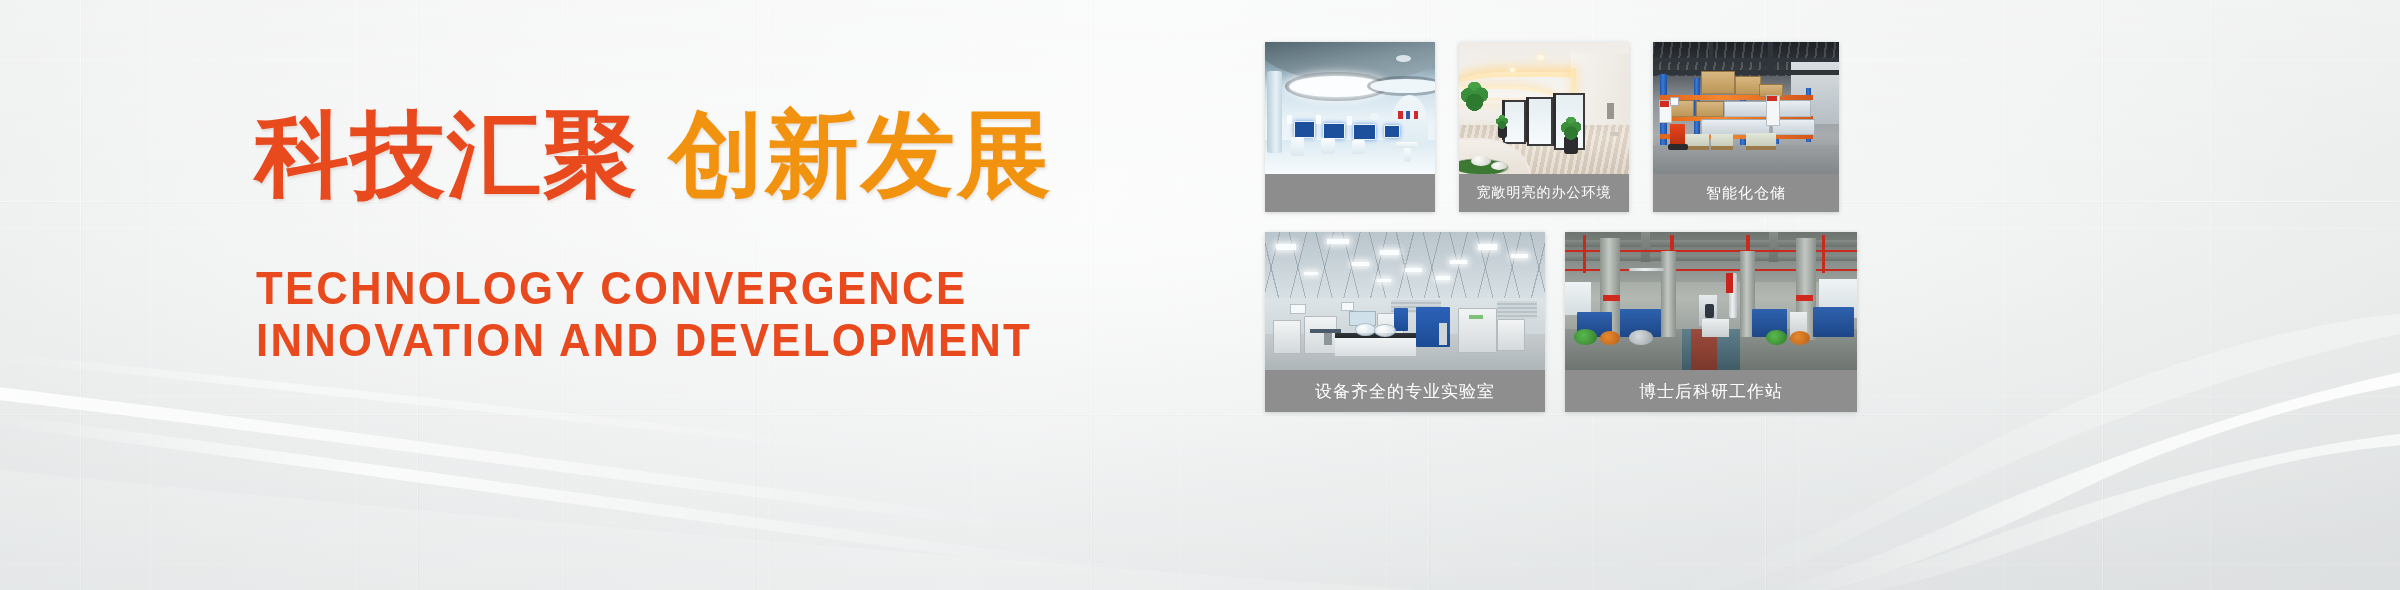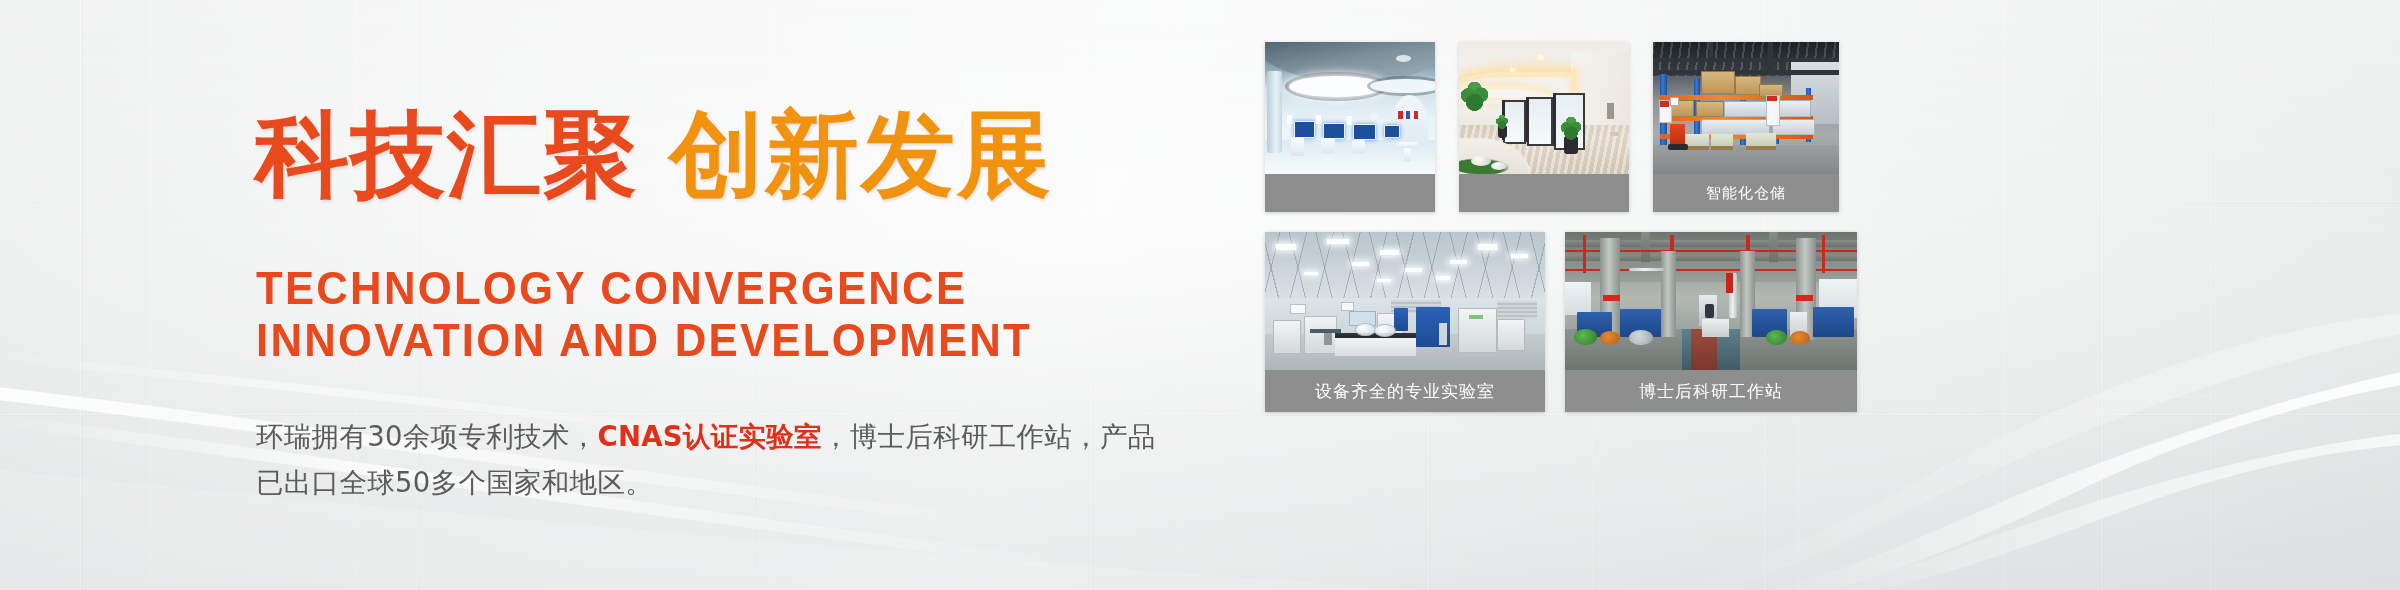--- a/index.html
+++ b/index.html
@@ -270,21 +270,20 @@
 
   <div id="left-block">
 
     <div class="headline">
       <span class="hl-a">科技汇聚</span><span class="hl-b">创新发展</span>
     </div>
 
     <div class="eng" id="eng-line-1">TECHNOLOGY CONVERGENCE</div>
     <div class="eng" id="eng-line-2">INNOVATION AND DEVELOPMENT</div>
 
-    <p class="desc"><span>环瑞拥有30余项专利技术，</span><span class="hi">CNAS认证实验室</span><span>，博士后科研工作站，产品已出口全球50多个国家和地区。</span></p>
   </div>
 
   <div id="photo-grid">
 
     <div class="card" id="card-0">
       <div class="ph" style="height:132px">
         <div class="scene sr">
           <div class="sr-ceil"></div>
           <div class="sr-floor"></div>
           <div class="sr-col"></div>
@@ -332,20 +331,23 @@
           <div class="of-plant" style="left:1%;top:30%;width:16%;height:22%"></div>
           <div class="of-pot" style="left:23%;top:64%;width:5%;height:9%"></div>
           <div class="of-plant" style="left:22%;top:55%;width:7%;height:11%"></div>
           <div class="of-pot" style="left:62%;top:72%;width:8%;height:13%"></div>
           <div class="of-plant" style="left:60%;top:57%;width:12%;height:17%"></div>
           <div style="position:absolute;right:9%;top:46%;width:4%;height:12%;background:#9a958d"></div>
           <div style="position:absolute;right:6%;top:68%;width:5%;height:3%;background:#cfc8bd"></div>
           <div style="position:absolute;left:46%;top:10%;width:4%;height:4%;border-radius:50%;background:#fff8e6;box-shadow:0 0 6px 2px rgba(255,240,200,.9)"></div>
           <div style="position:absolute;left:30%;top:20%;width:3%;height:3%;border-radius:50%;background:#fff8e6;box-shadow:0 0 5px 2px rgba(255,240,200,.8)"></div>
         </div>
+      </div>
+      <div class="cap" style="height:38px;font-size:14px">
+        <span>宽敞明亮的办公环境</span>
       </div>
     </div>
 
     <div class="card" id="card-3">
       <div class="ph" style="height:138px">
         <div class="scene lb">
           <div class="lb-ceil"></div>
           <div class="lb-grid"></div>
           <div class="lb-wall"></div>
           <div class="lb-floor"></div>

